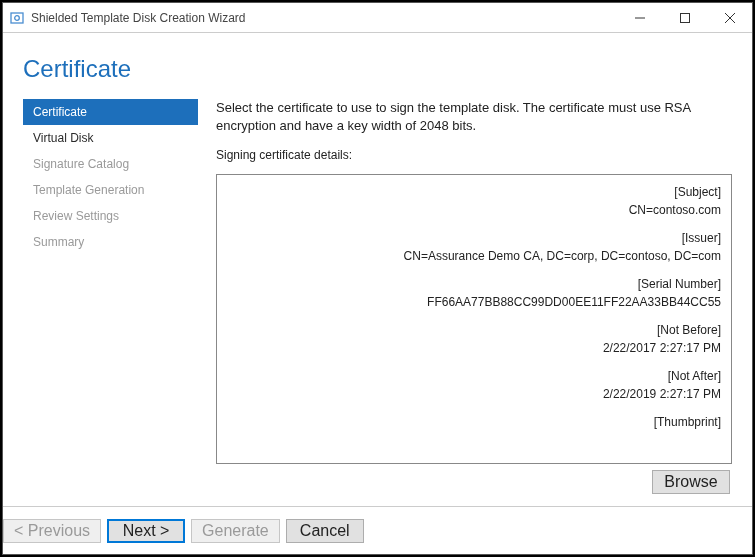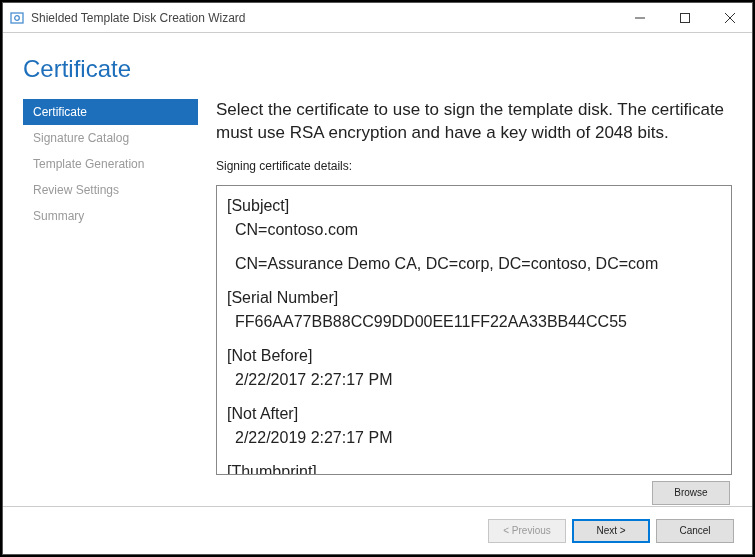--- a/index.html
+++ b/index.html
@@ -78,64 +78,65 @@
   }
 
   .main {
     flex: 1;
     display: flex;
     flex-direction: column;
     padding-top: 6px;
   }
   .instruction {
     color: #222;
-    font-size: 17px;
+    font-size: 13px;
     line-height: 1.35;
     padding-right: 4px;
   }
   .details-label {
     margin-top: 14px;
     margin-bottom: 12px;
     color: #222;
   }
   .cert-box {
     border: 1px solid #888;
     padding: 8px 10px;
     height: 290px;
     overflow: auto;
-    font-size: 16px;
+    font-size: 12px;
     color: #222;
     line-height: 1.5;
+    text-align: right;
   }
   .cert-entry { margin-bottom: 10px; }
   .cert-entry .label { }
   .cert-entry .value { padding-left: 8px; }
 
   .browse-row {
     display: flex;
     justify-content: flex-end;
     margin-top: 6px;
     padding-right: 2px;
   }
 
   .footer {
     border-top: 1px solid #ccc;
     height: 48px;
     display: flex;
     align-items: center;
-    justify-content: flex-end;
+    justify-content: flex-start;
     gap: 6px;
     padding-right: 18px;
     background: #fff;
   }
   button.wizard-btn {
     min-width: 78px;
     height: 24px;
     font-family: inherit;
-    font-size: 10px;
+    font-size: 16px;
     background: #e1e1e1;
     border: 1px solid #adadad;
     color: #222;
     padding: 0 10px;
     cursor: pointer;
   }
   button.wizard-btn.default {
     border: 2px solid #0078d7;
   }
   button.wizard-btn:disabled {
@@ -179,36 +180,38 @@
   </div>
 
   <div class="heading-area">
     <div class="heading">Certificate</div>
   </div>
 
   <div class="body-area">
 
     <div class="sidebar">
       <div class="nav-item active">Certificate</div>
+      <div class="nav-item enabled">Virtual Disk</div>
       <div class="nav-item">Signature Catalog</div>
       <div class="nav-item">Template Generation</div>
       <div class="nav-item">Review Settings</div>
       <div class="nav-item">Summary</div>
     </div>
 
     <div class="main">
       <div class="instruction">Select the certificate to use to sign the template disk. The certificate must use RSA encryption and have a key width of 2048 bits.</div>
       <div class="details-label">Signing certificate details:</div>
 
       <div class="cert-box">
         <div class="cert-entry">
           <div class="label">[Subject]</div>
           <div class="value">CN=contoso.com</div>
         </div>
         <div class="cert-entry">
+          <div class="label">[Issuer]</div>
           <div class="value">CN=Assurance Demo CA, DC=corp, DC=contoso, DC=com</div>
         </div>
         <div class="cert-entry">
           <div class="label">[Serial Number]</div>
           <div class="value">FF66AA77BB88CC99DD00EE11FF22AA33BB44CC55</div>
         </div>
         <div class="cert-entry">
           <div class="label">[Not Before]</div>
           <div class="value">2/22/2017 2:27:17 PM</div>
         </div>
@@ -224,16 +227,17 @@
       <div class="browse-row">
         <button class="wizard-btn">Browse</button>
       </div>
     </div>
 
   </div>
 
   <div class="footer">
     <button class="wizard-btn" disabled="">&lt; Previous</button>
     <button class="wizard-btn default">Next &gt;</button>
+    <button class="wizard-btn" disabled="">Generate</button>
     <button class="wizard-btn">Cancel</button>
   </div>
 
 </div>
 
 </body></html>

